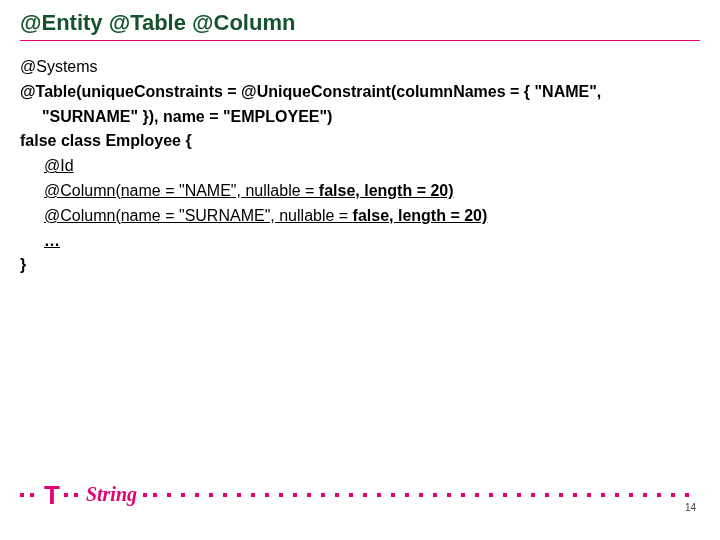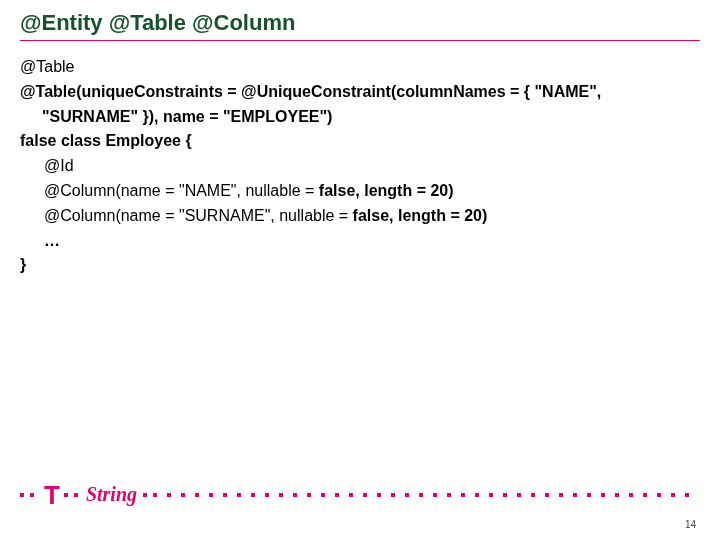--- a/index.html
+++ b/index.html
@@ -33,21 +33,21 @@
   .body {
     position: absolute;
     left: 20px;
     top: 55px;
     right: 20px;
     font-size: 16px;
     line-height: 1.55;
     color: #000;
   }
   .body .line { margin: 0; }
-  .ind1 { padding-left: 24px; }
+  .ind1 { padding-left: 24px; text-decoration: underline; }
   .bold { font-weight: bold; }
   .hang {
     padding-left: 22px;
     text-indent: -22px;
     font-weight: bold;
   }
   .footer {
     position: absolute;
     left: 20px;
     bottom: 30px;
@@ -88,34 +88,34 @@
     overflow: hidden;
     margin-left: 4px;
   }
   .dot {
     width: 4px; height: 4px; background: #e20074;
     margin-right: 10px; flex: 0 0 auto;
   }
   .pagenum {
     position: absolute;
     right: 24px;
-    bottom: 10px;
+    bottom: 27px;
     font-size: 10px;
     color: #444;
   }
 </style>
 </head>
 <body>
 
 <div class="slide">
 
   <div class="title">@Entity @Table @Column</div>
 
   <div class="body">
-    <p class="line">@Table</p>
+    <p class="line">@Systems</p>
     <p class="line hang">@Table(uniqueConstraints = @UniqueConstraint(columnNames = { "NAME", "SURNAME" }), name = "EMPLOYEE")</p>
     <p class="line">
       <span class="bold">false class Employee</span><span class="bold"> {</span>
     </p>
     <p class="line ind1">@Id</p>
     <p class="line ind1">
       <span>@Column(name = "NAME", nullable = </span><span class="bold">false, length = 20)</span>
     </p>
     <p class="line ind1">
       <span>@Column(name = "SURNAME", nullable = </span><span class="bold">false, length = 20)</span>

